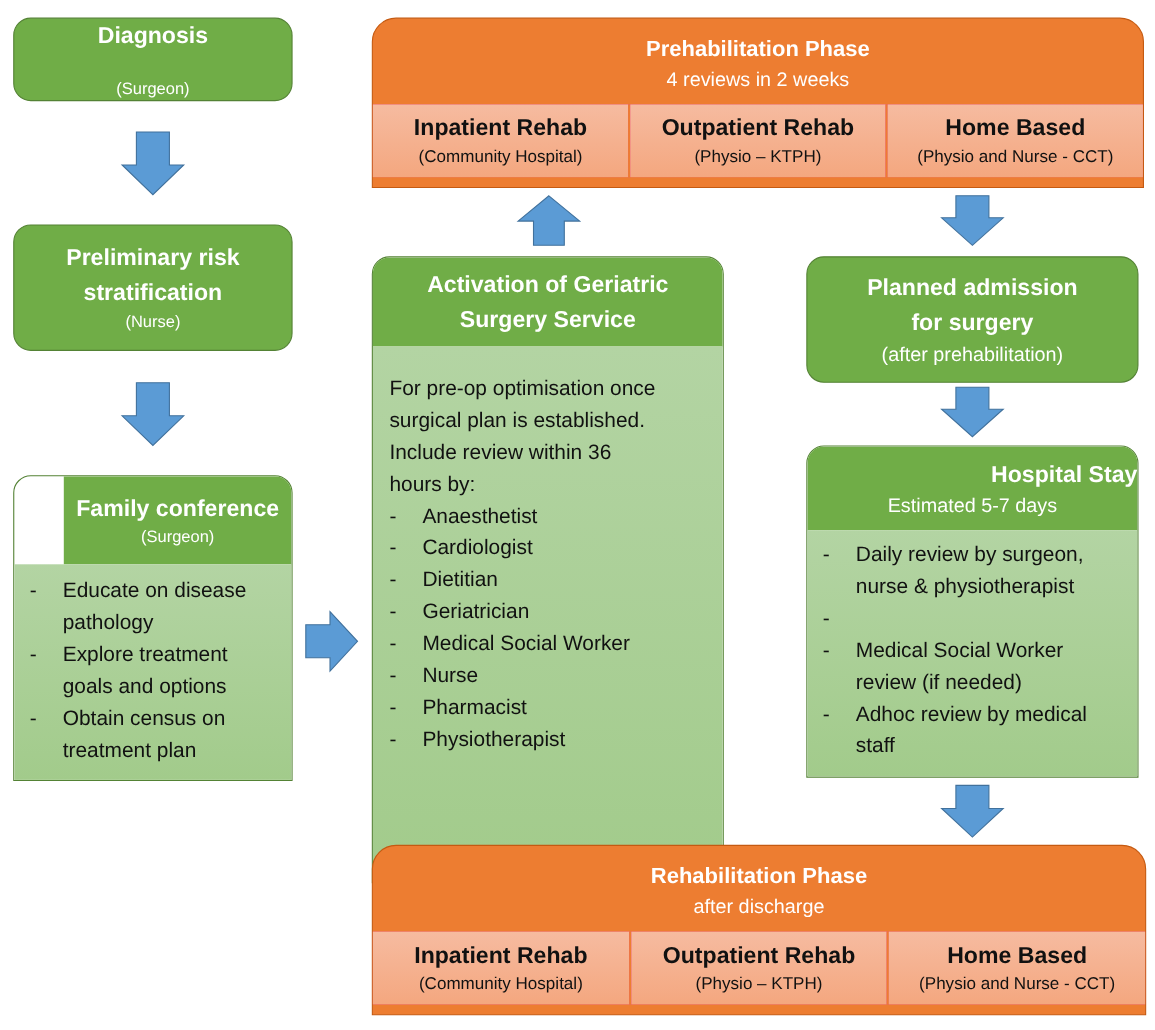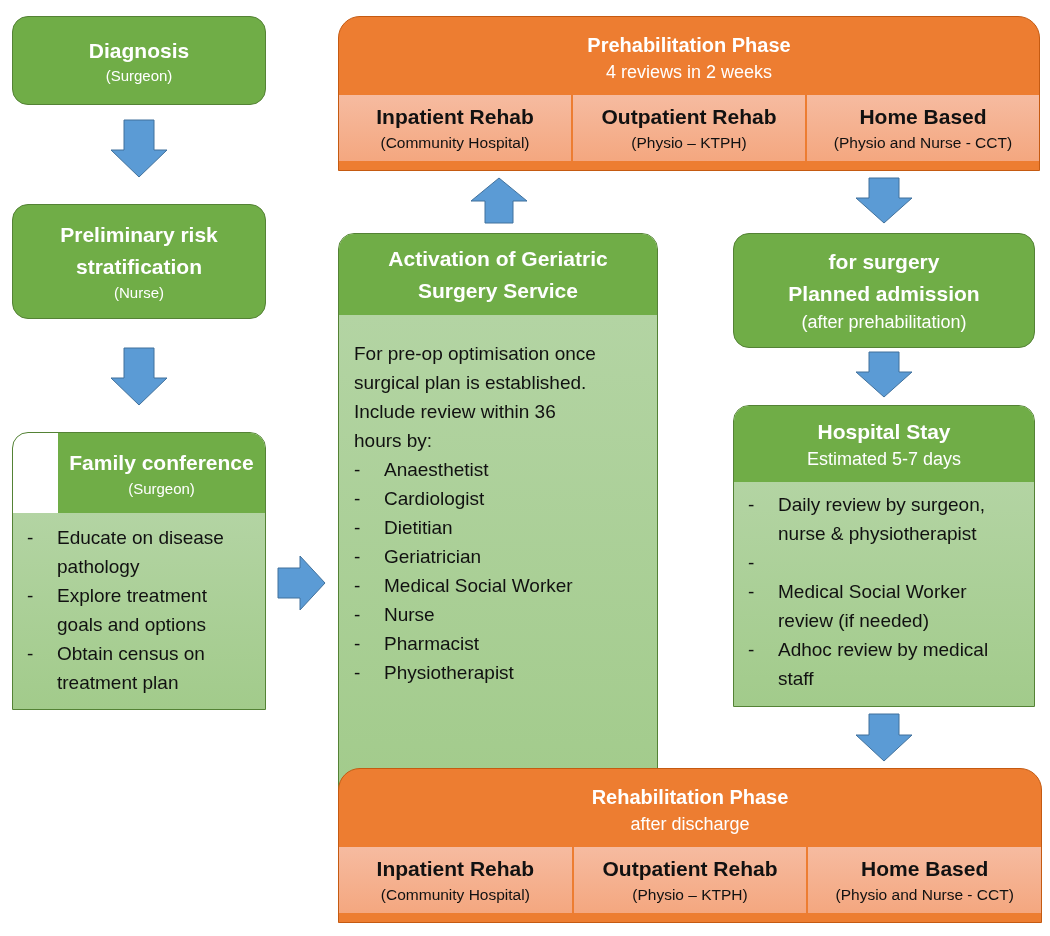--- a/index.html
+++ b/index.html
@@ -24,21 +24,21 @@
   .opt { flex: 1; text-align: center; color: #111; border-right: 2px solid #ed7d31;
          background: linear-gradient(#f6bba0, #f4a77f); display: flex; flex-direction: column; justify-content: center; }
   .opt:last-child { border-right: none; }
   .opt .ot { font-weight: bold; font-size: 21px; line-height: 30px; }
   .opt .os { font-size: 15.5px; line-height: 22px; }
   svg.arrow { position: absolute; overflow: visible; }
 </style>
 </head>
 <body>
 
-<div class="abs gbox" style="left:12px;top:16px;width:254px;height:89px;">
+<div class="abs gbox" style="left:12px;top:16px;width:254px;height:76px;justify-content:space-between;">
   <div class="title">Diagnosis</div>
   <div class="sub small">(Surgeon)</div>
 </div>
 
 <svg class="arrow" style="left:110px;top:120px;" width="58" height="58" viewBox="0 0 58 58">
   <polygon points="14,0 44,0 44,30 57,30 29,57 1,30 14,30" fill="#5b9bd5" stroke="#41719c" stroke-width="1"></polygon>
 </svg>
 
 <div class="abs gbox" style="left:12px;top:204px;width:254px;height:115px;">
   <div class="title" style="line-height:32px;">Preliminary risk</div>
@@ -141,32 +141,32 @@
       <div class="os">(Physio and Nurse - CCT)</div>
     </div>
   </div>
 </div>
 
 <svg class="arrow" style="left:855px;top:178px;" width="58" height="46" viewBox="0 0 58 46">
   <polygon points="14,0 44,0 44,20 57,20 29,45 1,20 14,20" fill="#5b9bd5" stroke="#41719c" stroke-width="1"></polygon>
 </svg>
 
 <div class="abs gbox" style="left:733px;top:233px;width:302px;height:115px;">
+  <div class="title" style="line-height:32px;">Planned admission</div>
   <div class="title" style="line-height:32px;">for surgery</div>
-  <div class="title" style="line-height:32px;">Planned admission</div>
   <div class="sub big">(after prehabilitation)</div>
 </div>
 
 <svg class="arrow" style="left:855px;top:352px;" width="58" height="46" viewBox="0 0 58 46">
   <polygon points="14,0 44,0 44,20 57,20 29,45 1,20 14,20" fill="#5b9bd5" stroke="#41719c" stroke-width="1"></polygon>
 </svg>
 
 <div class="abs card" style="left:733px;top:405px;width:302px;height:302px;">
   <div class="head" style="height:76px;">
-    <div class="title" style="line-height:30px;">Hospital Stay</div>
+    <div class="title" style="line-height:30px;text-align:right;">Hospital Stay</div>
     <div class="sub big">Estimated 5-7 days</div>
   </div>
   <div class="body" style="padding:8px 0 0 14px;">
     <div class="li">
         <span class="dash">-</span>
         <span><span>Daily review by surgeon,</span><br><span>nurse &amp; physiotherapist</span></span>
       </div>
     <div class="li">
         <span class="dash">-</span>
       </div>

